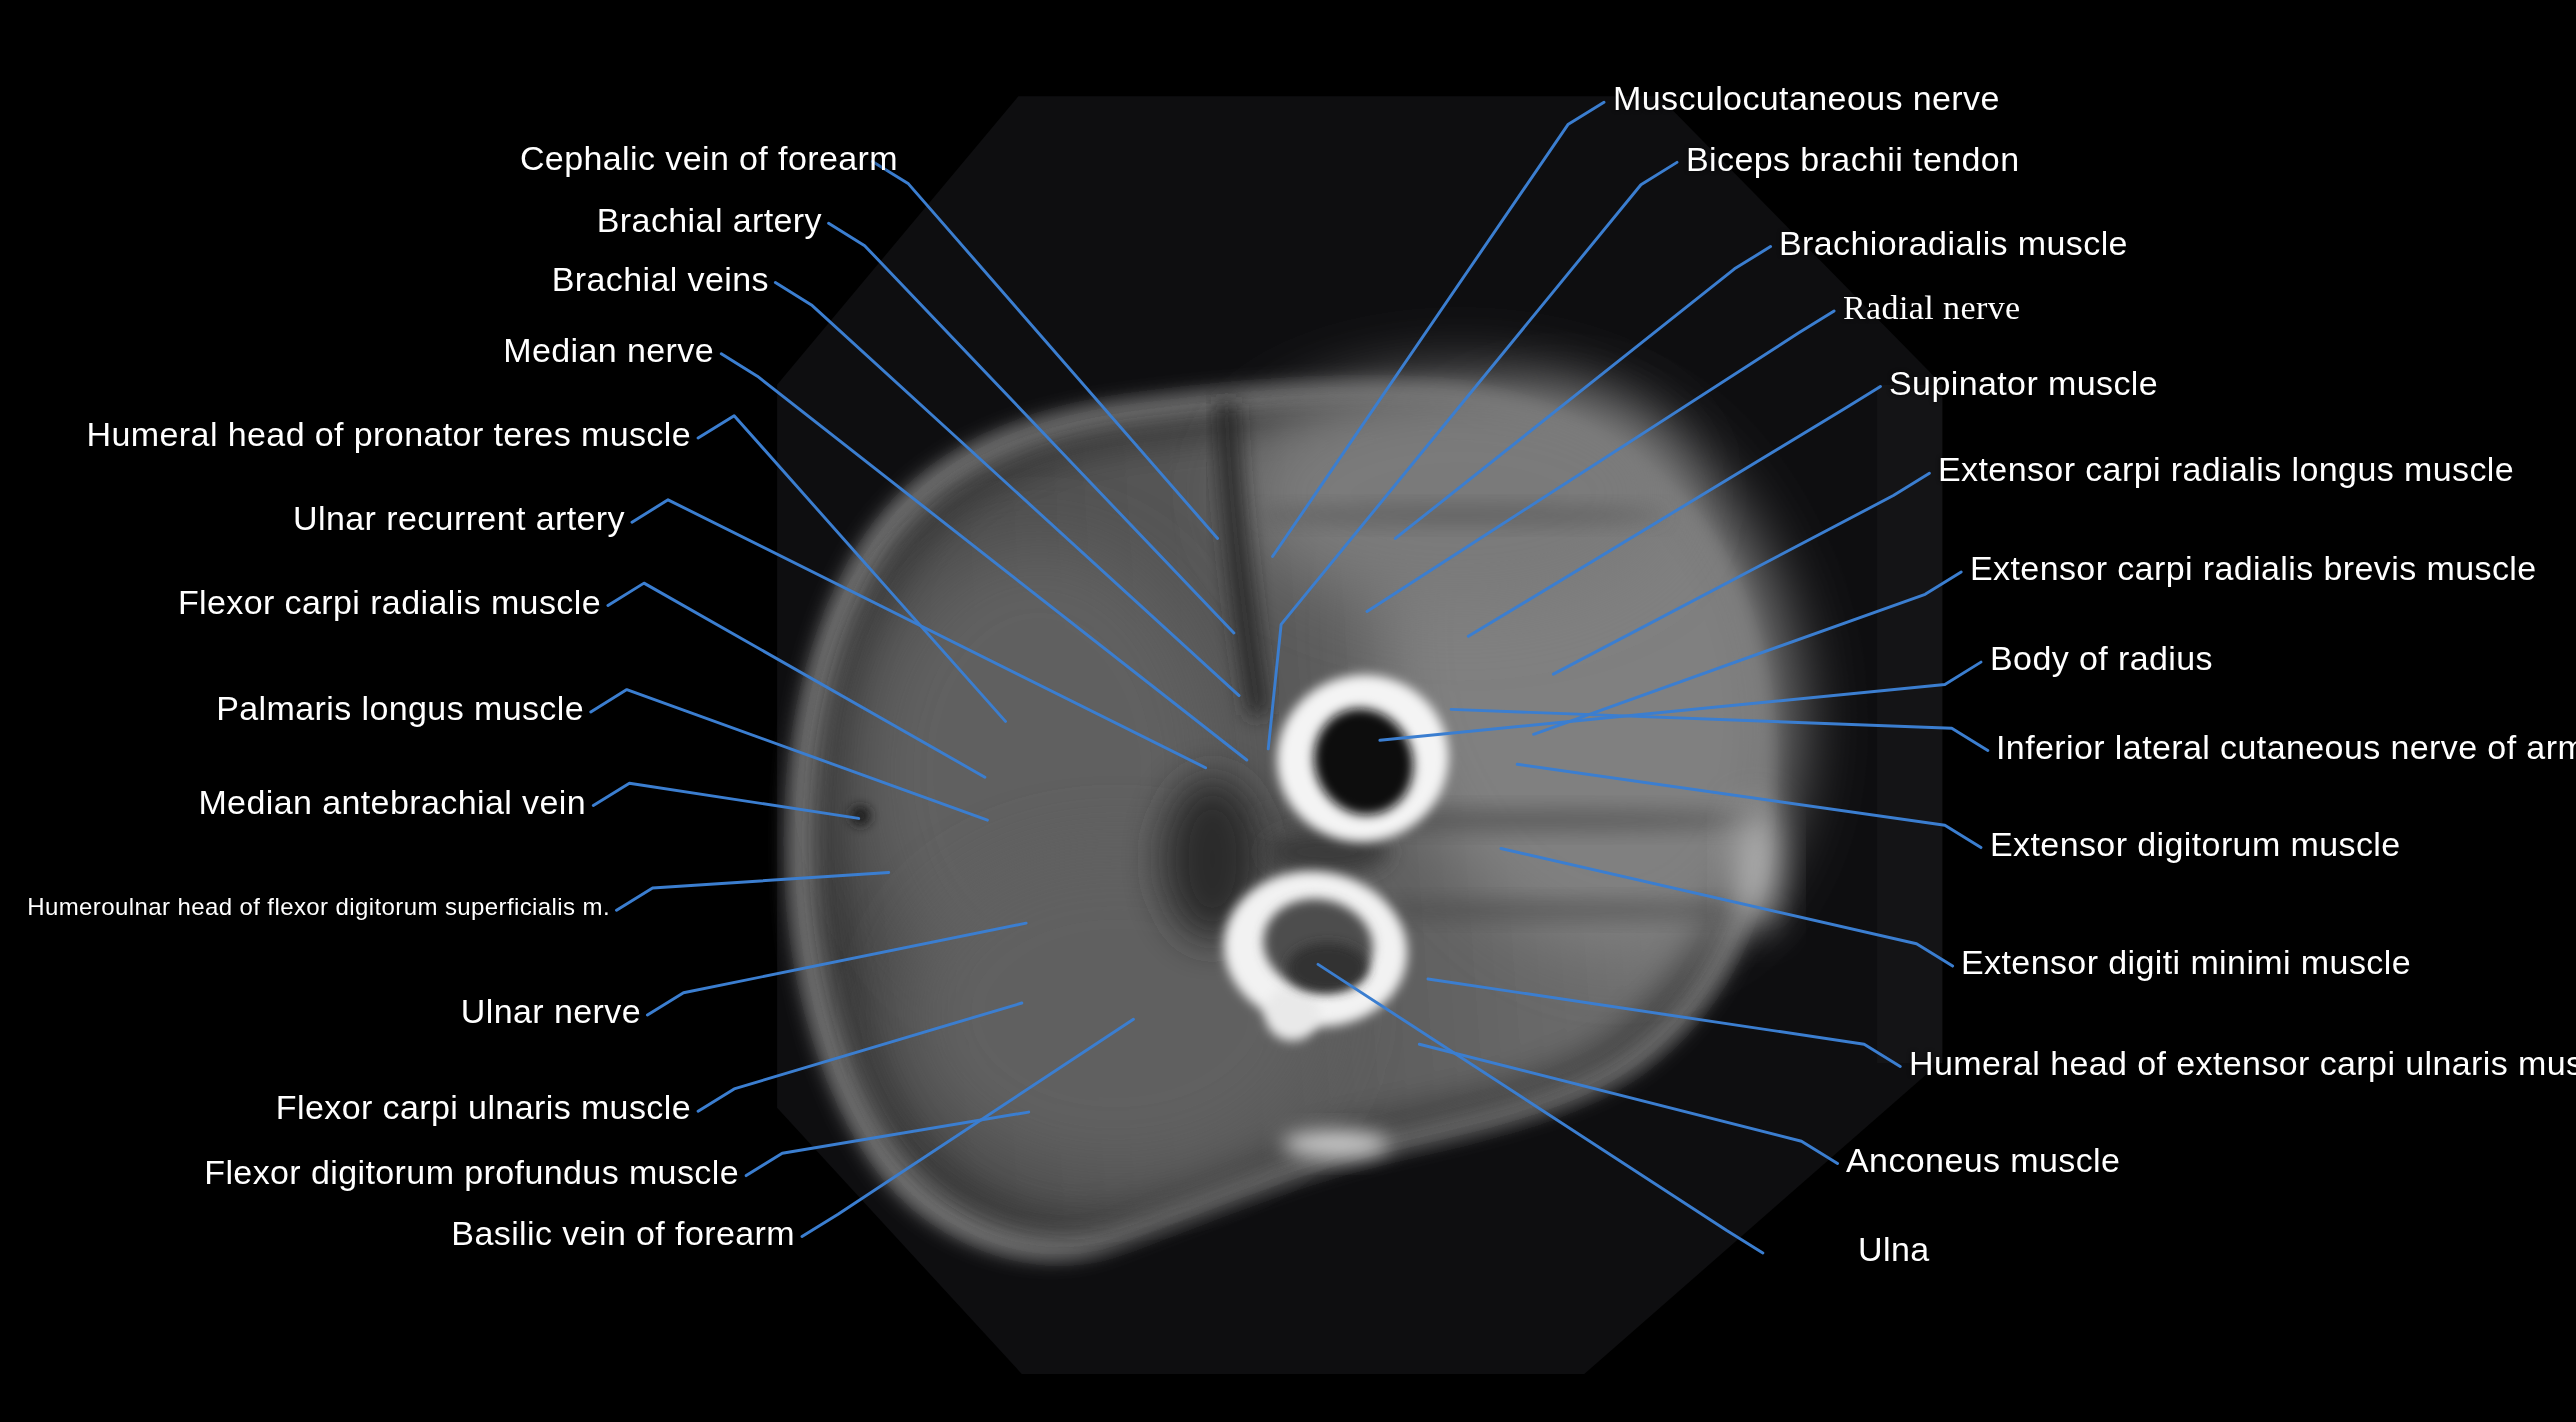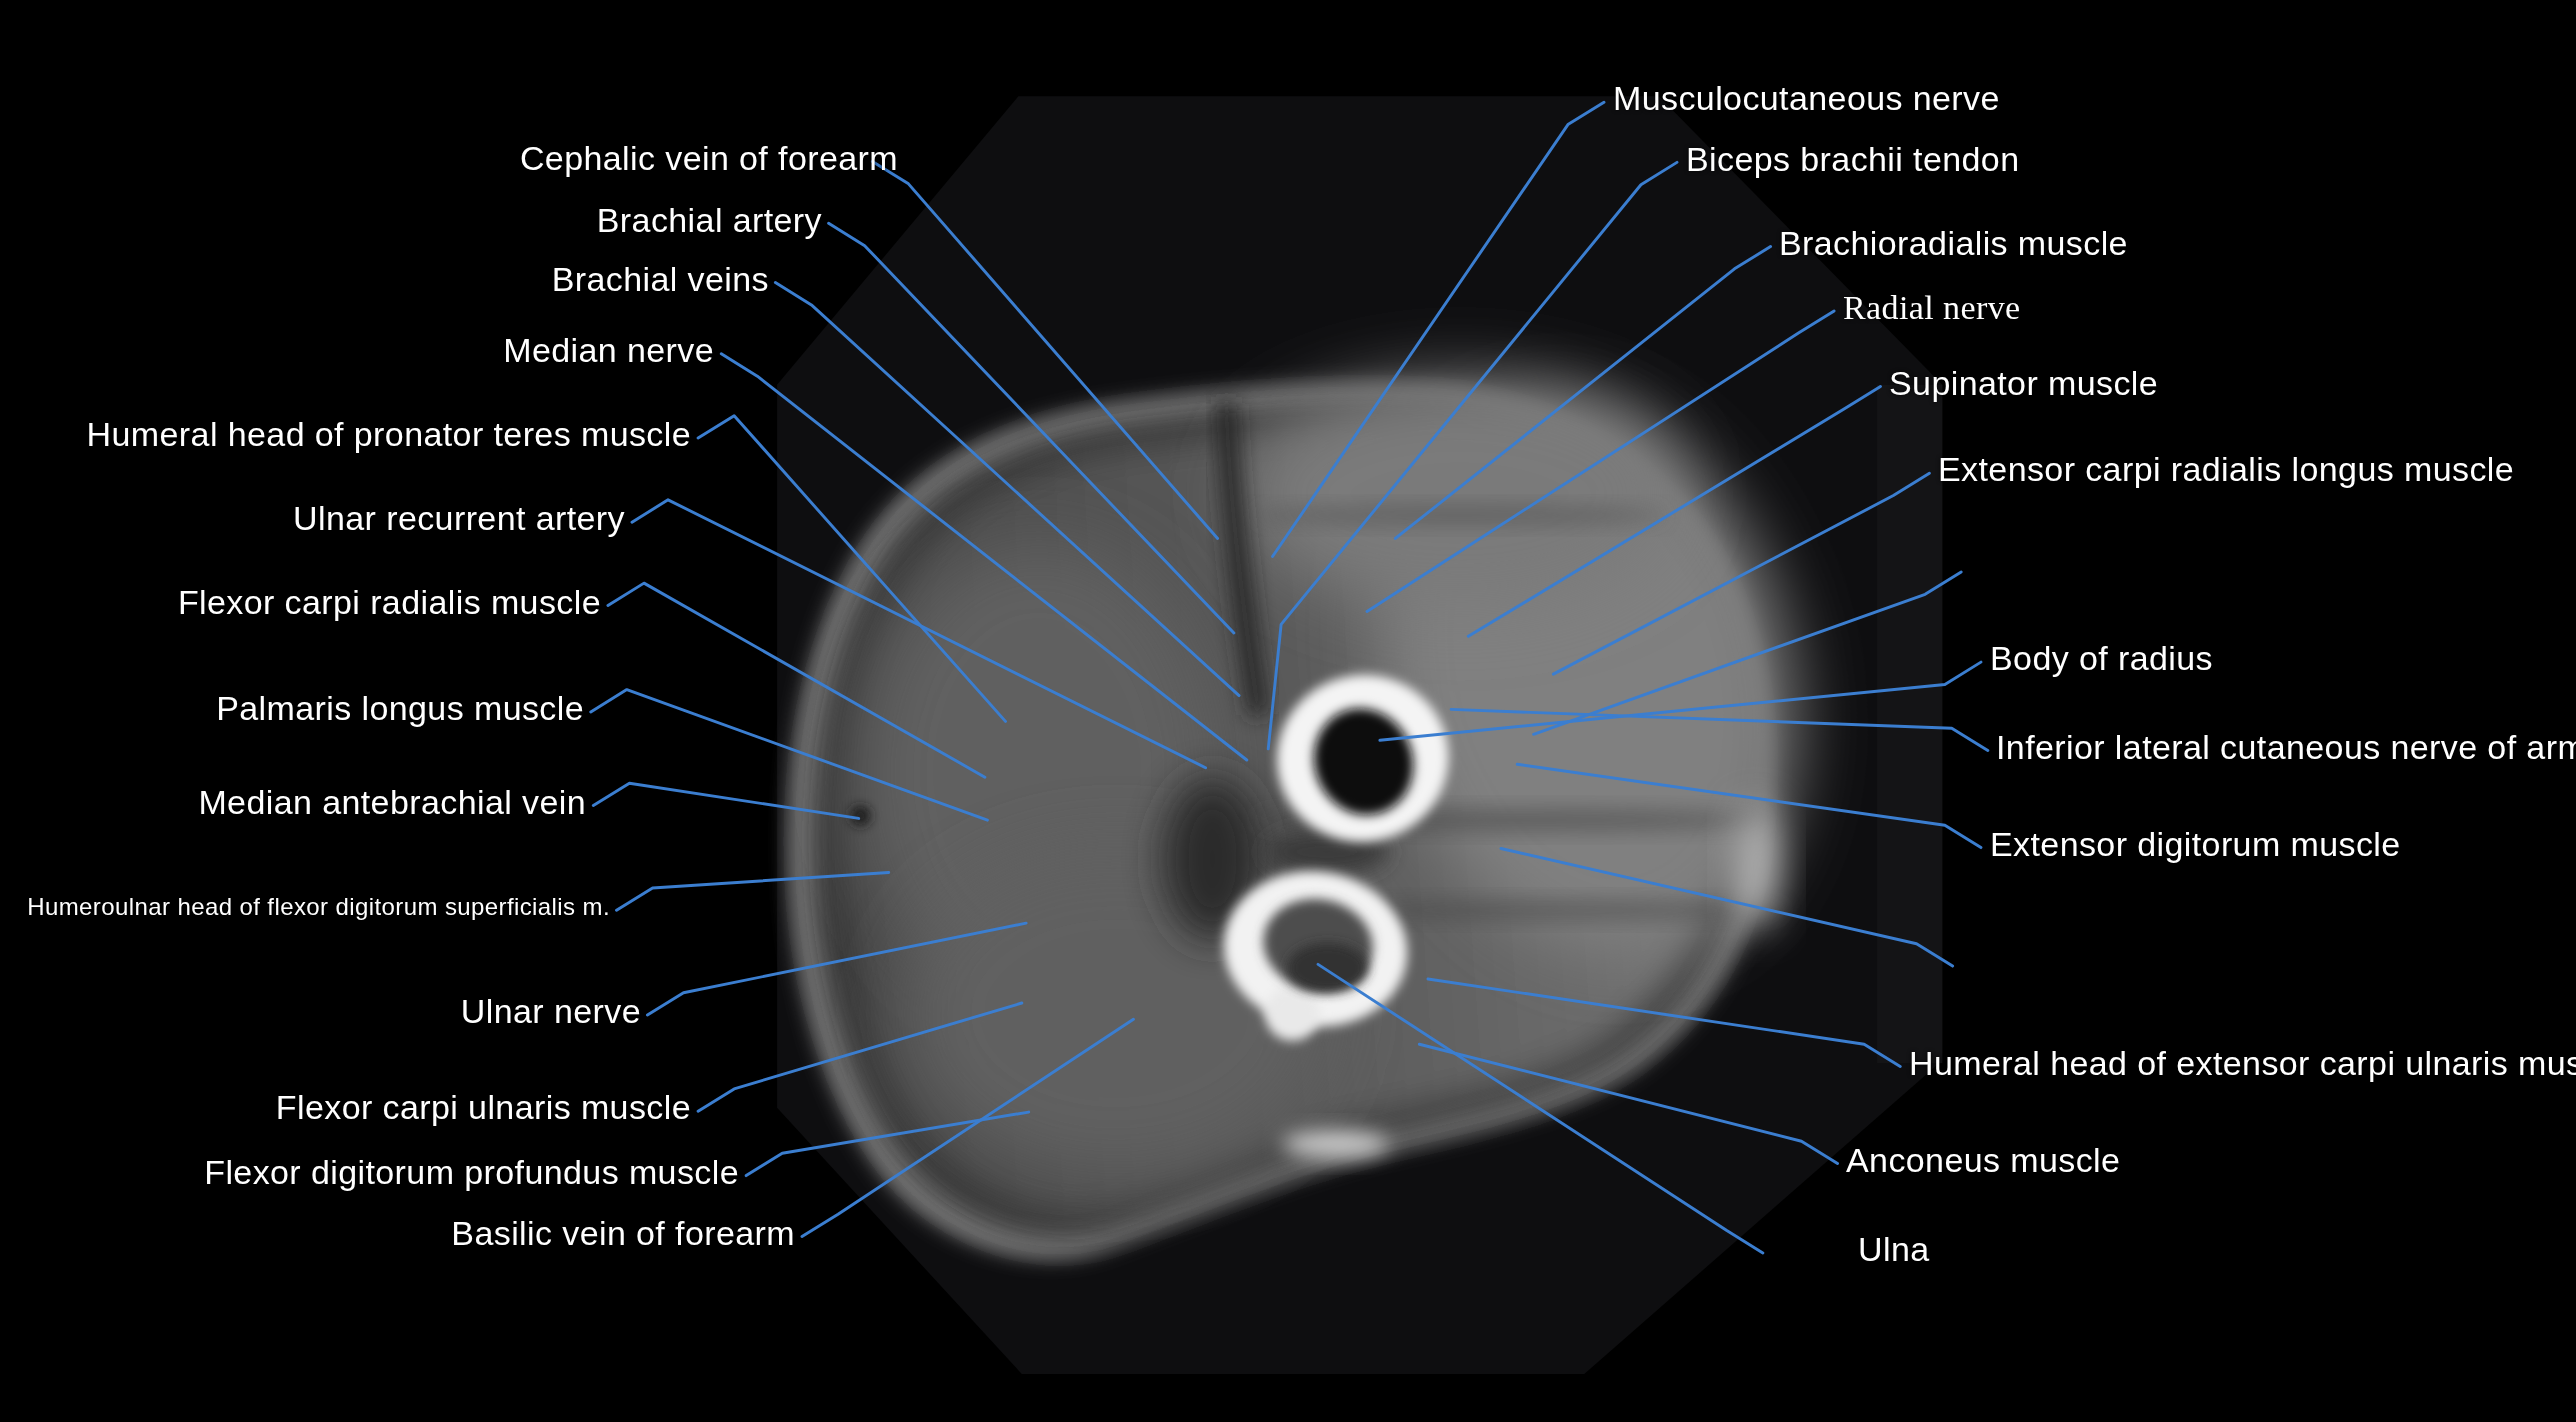--- a/index.html
+++ b/index.html
@@ -138,22 +138,24 @@
       <div class="label left" style="top: 1013px; right: 1935px;">Ulnar nerve</div>
       <div class="label left" style="top: 1174px; right: 1837px;">Flexor digitorum profundus muscle</div>
       <div class="label left" style="top: 1109px; right: 1885px;">Flexor carpi ulnaris muscle</div>
       <div class="label left" style="top: 1235px; right: 1781px;">Basilic vein of forearm</div>
       <div class="label right" style="top: 100px; left: 1613px;">Musculocutaneous nerve</div>
       <div class="label right" style="top: 161px; left: 1686px;">Biceps brachii tendon</div>
       <div class="label right" style="top: 245px; left: 1779px;">Brachioradialis muscle</div>
       <div class="label right" style="top: 309px; left: 1843px; font-family: Liberation Serif, serif;">Radial nerve</div>
       <div class="label right" style="top: 385px; left: 1889px;">Supinator muscle</div>
       <div class="label right" style="top: 471px; left: 1938px;">Extensor carpi radialis longus muscle</div>
+      <div class="label right" style="top: 570px; left: 1970px;">Extensor carpi radialis brevis muscle</div>
       <div class="label right" style="top: 660px; left: 1990px;">Body of radius</div>
       <div class="label right" style="top: 749px; left: 1996px;">Inferior lateral cutaneous nerve of arm</div>
       <div class="label right" style="top: 846px; left: 1990px;">Extensor digitorum muscle</div>
+      <div class="label right" style="top: 964px; left: 1961px;">Extensor digiti minimi muscle</div>
       <div class="label right" style="top: 1065px; left: 1909px;">Humeral head of extensor carpi ulnaris muscle</div>
       <div class="label right" style="top: 1162px; left: 1846px;">Anconeus muscle</div>
       <div class="label right" style="top: 1251px; left: 1858px;">Ulna</div>
     </div>
 
 </div>
 
 
 </body></html>

